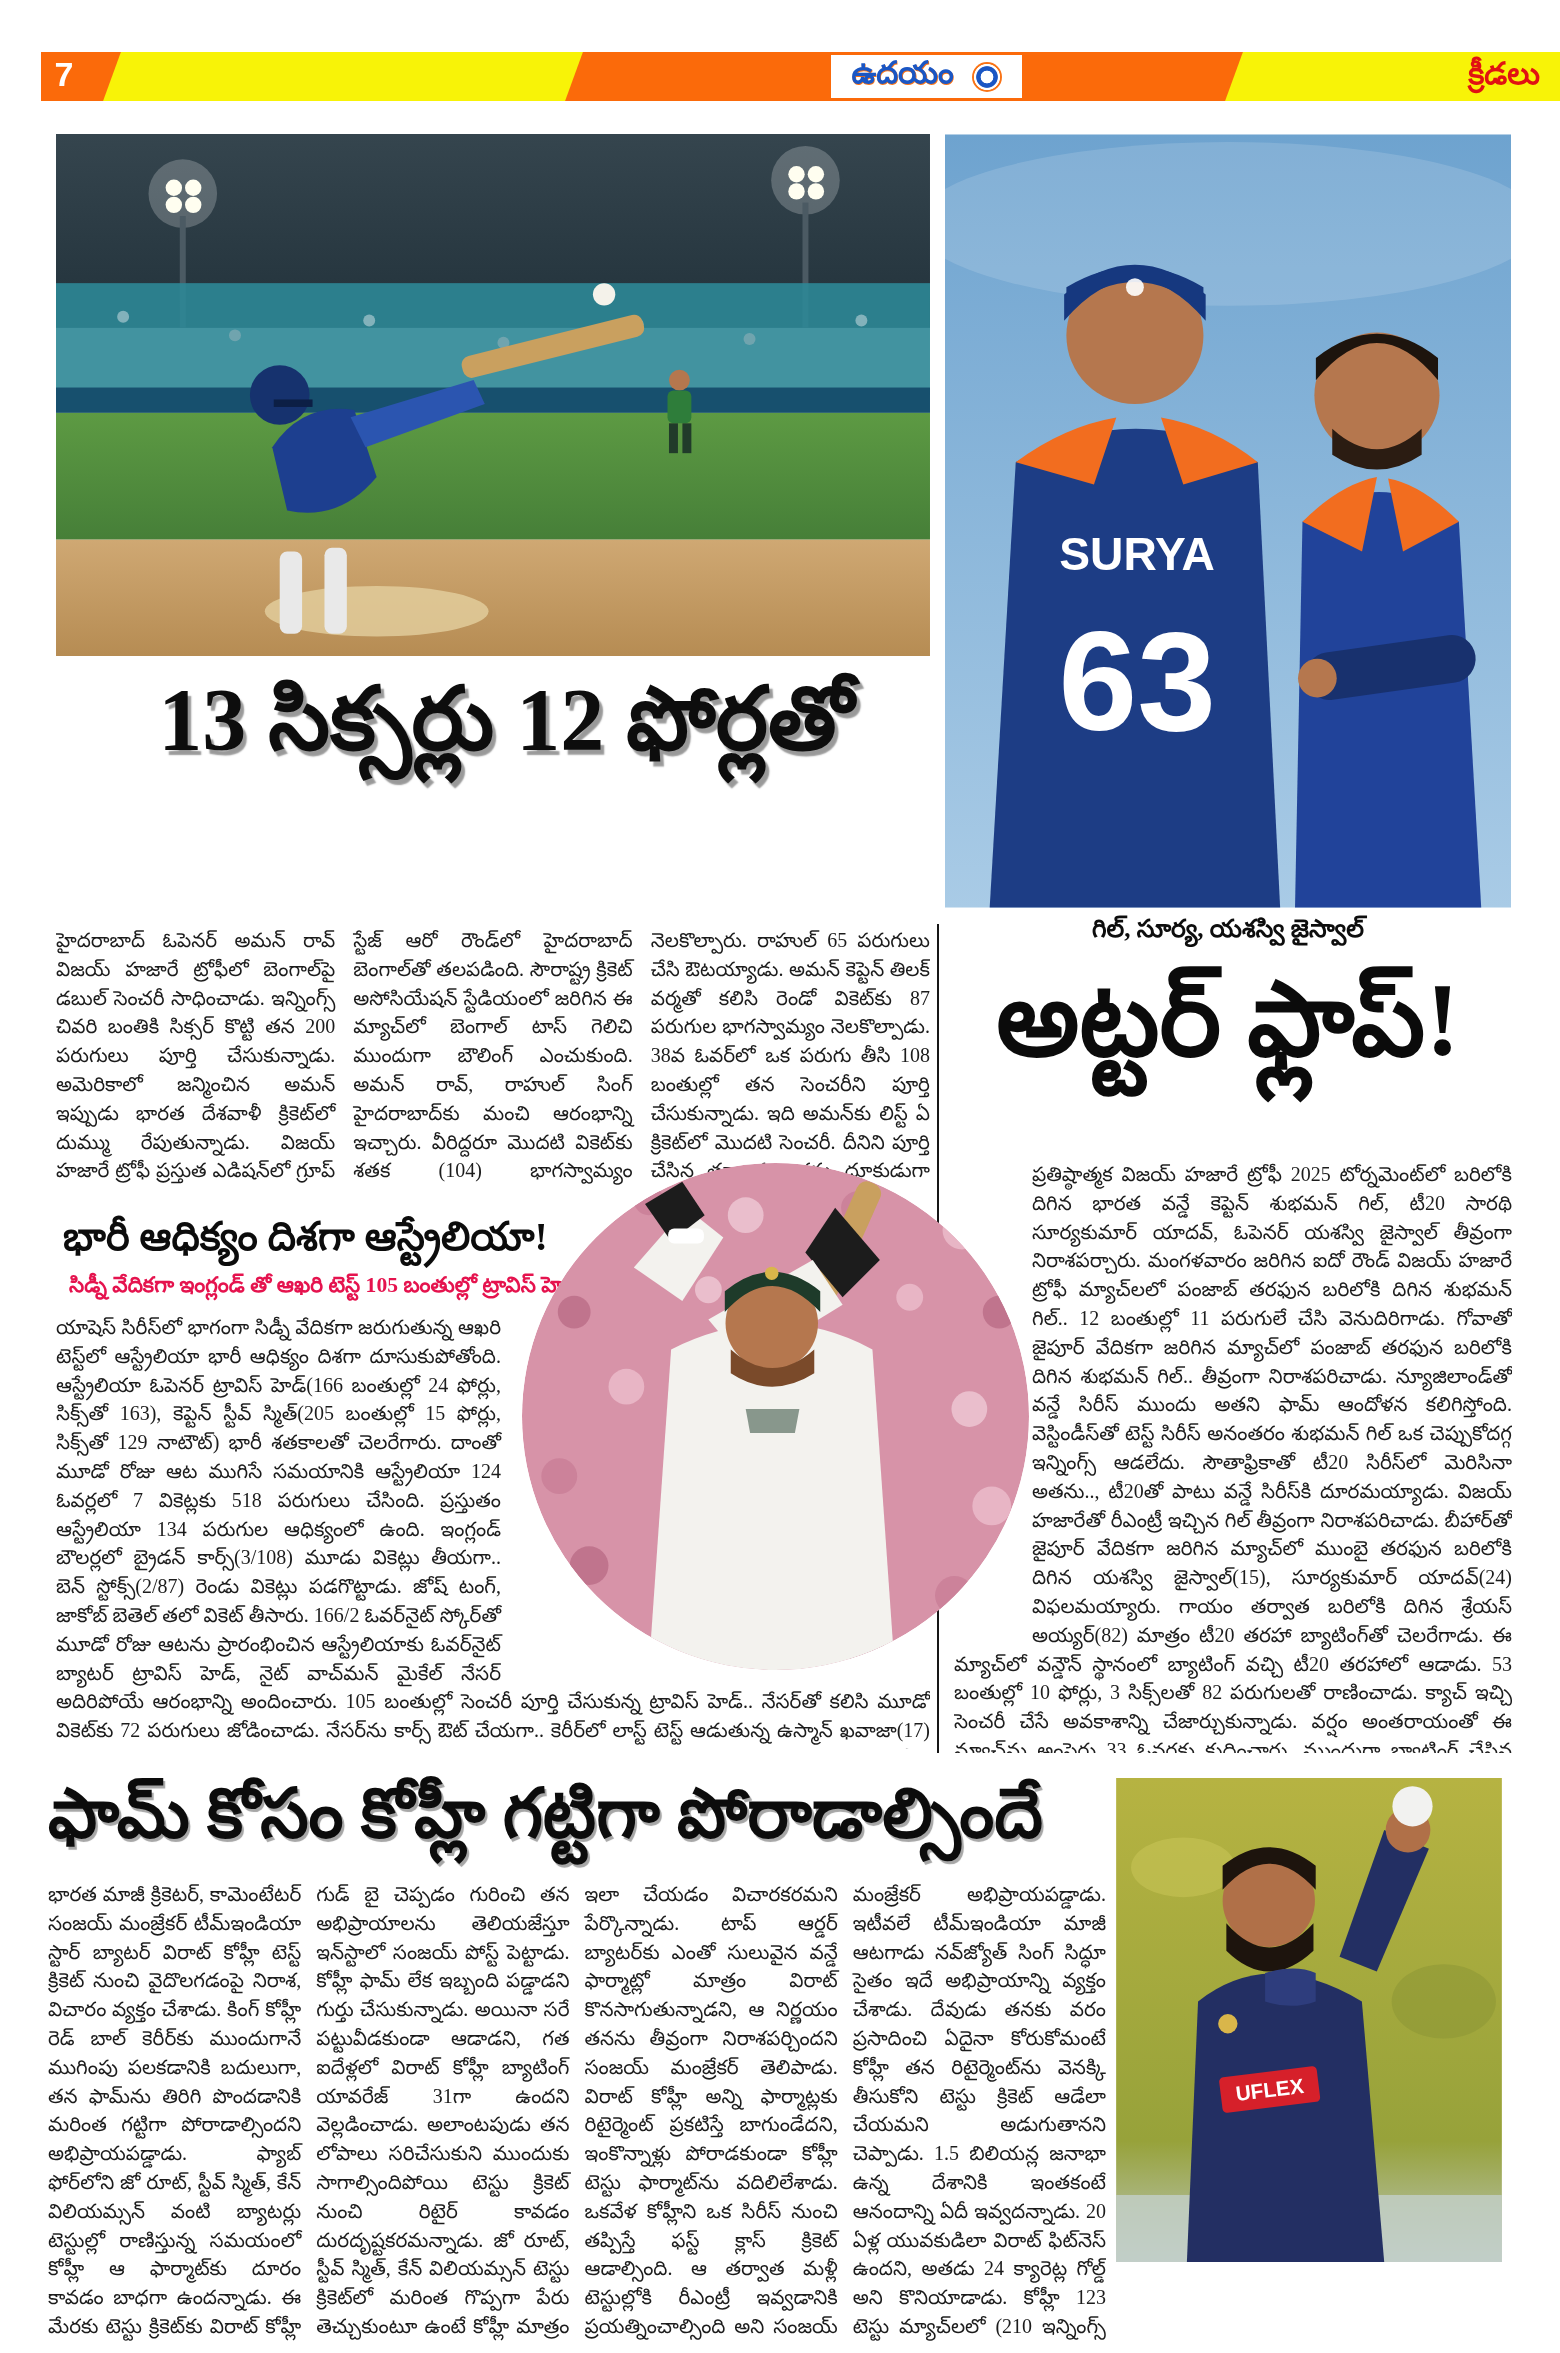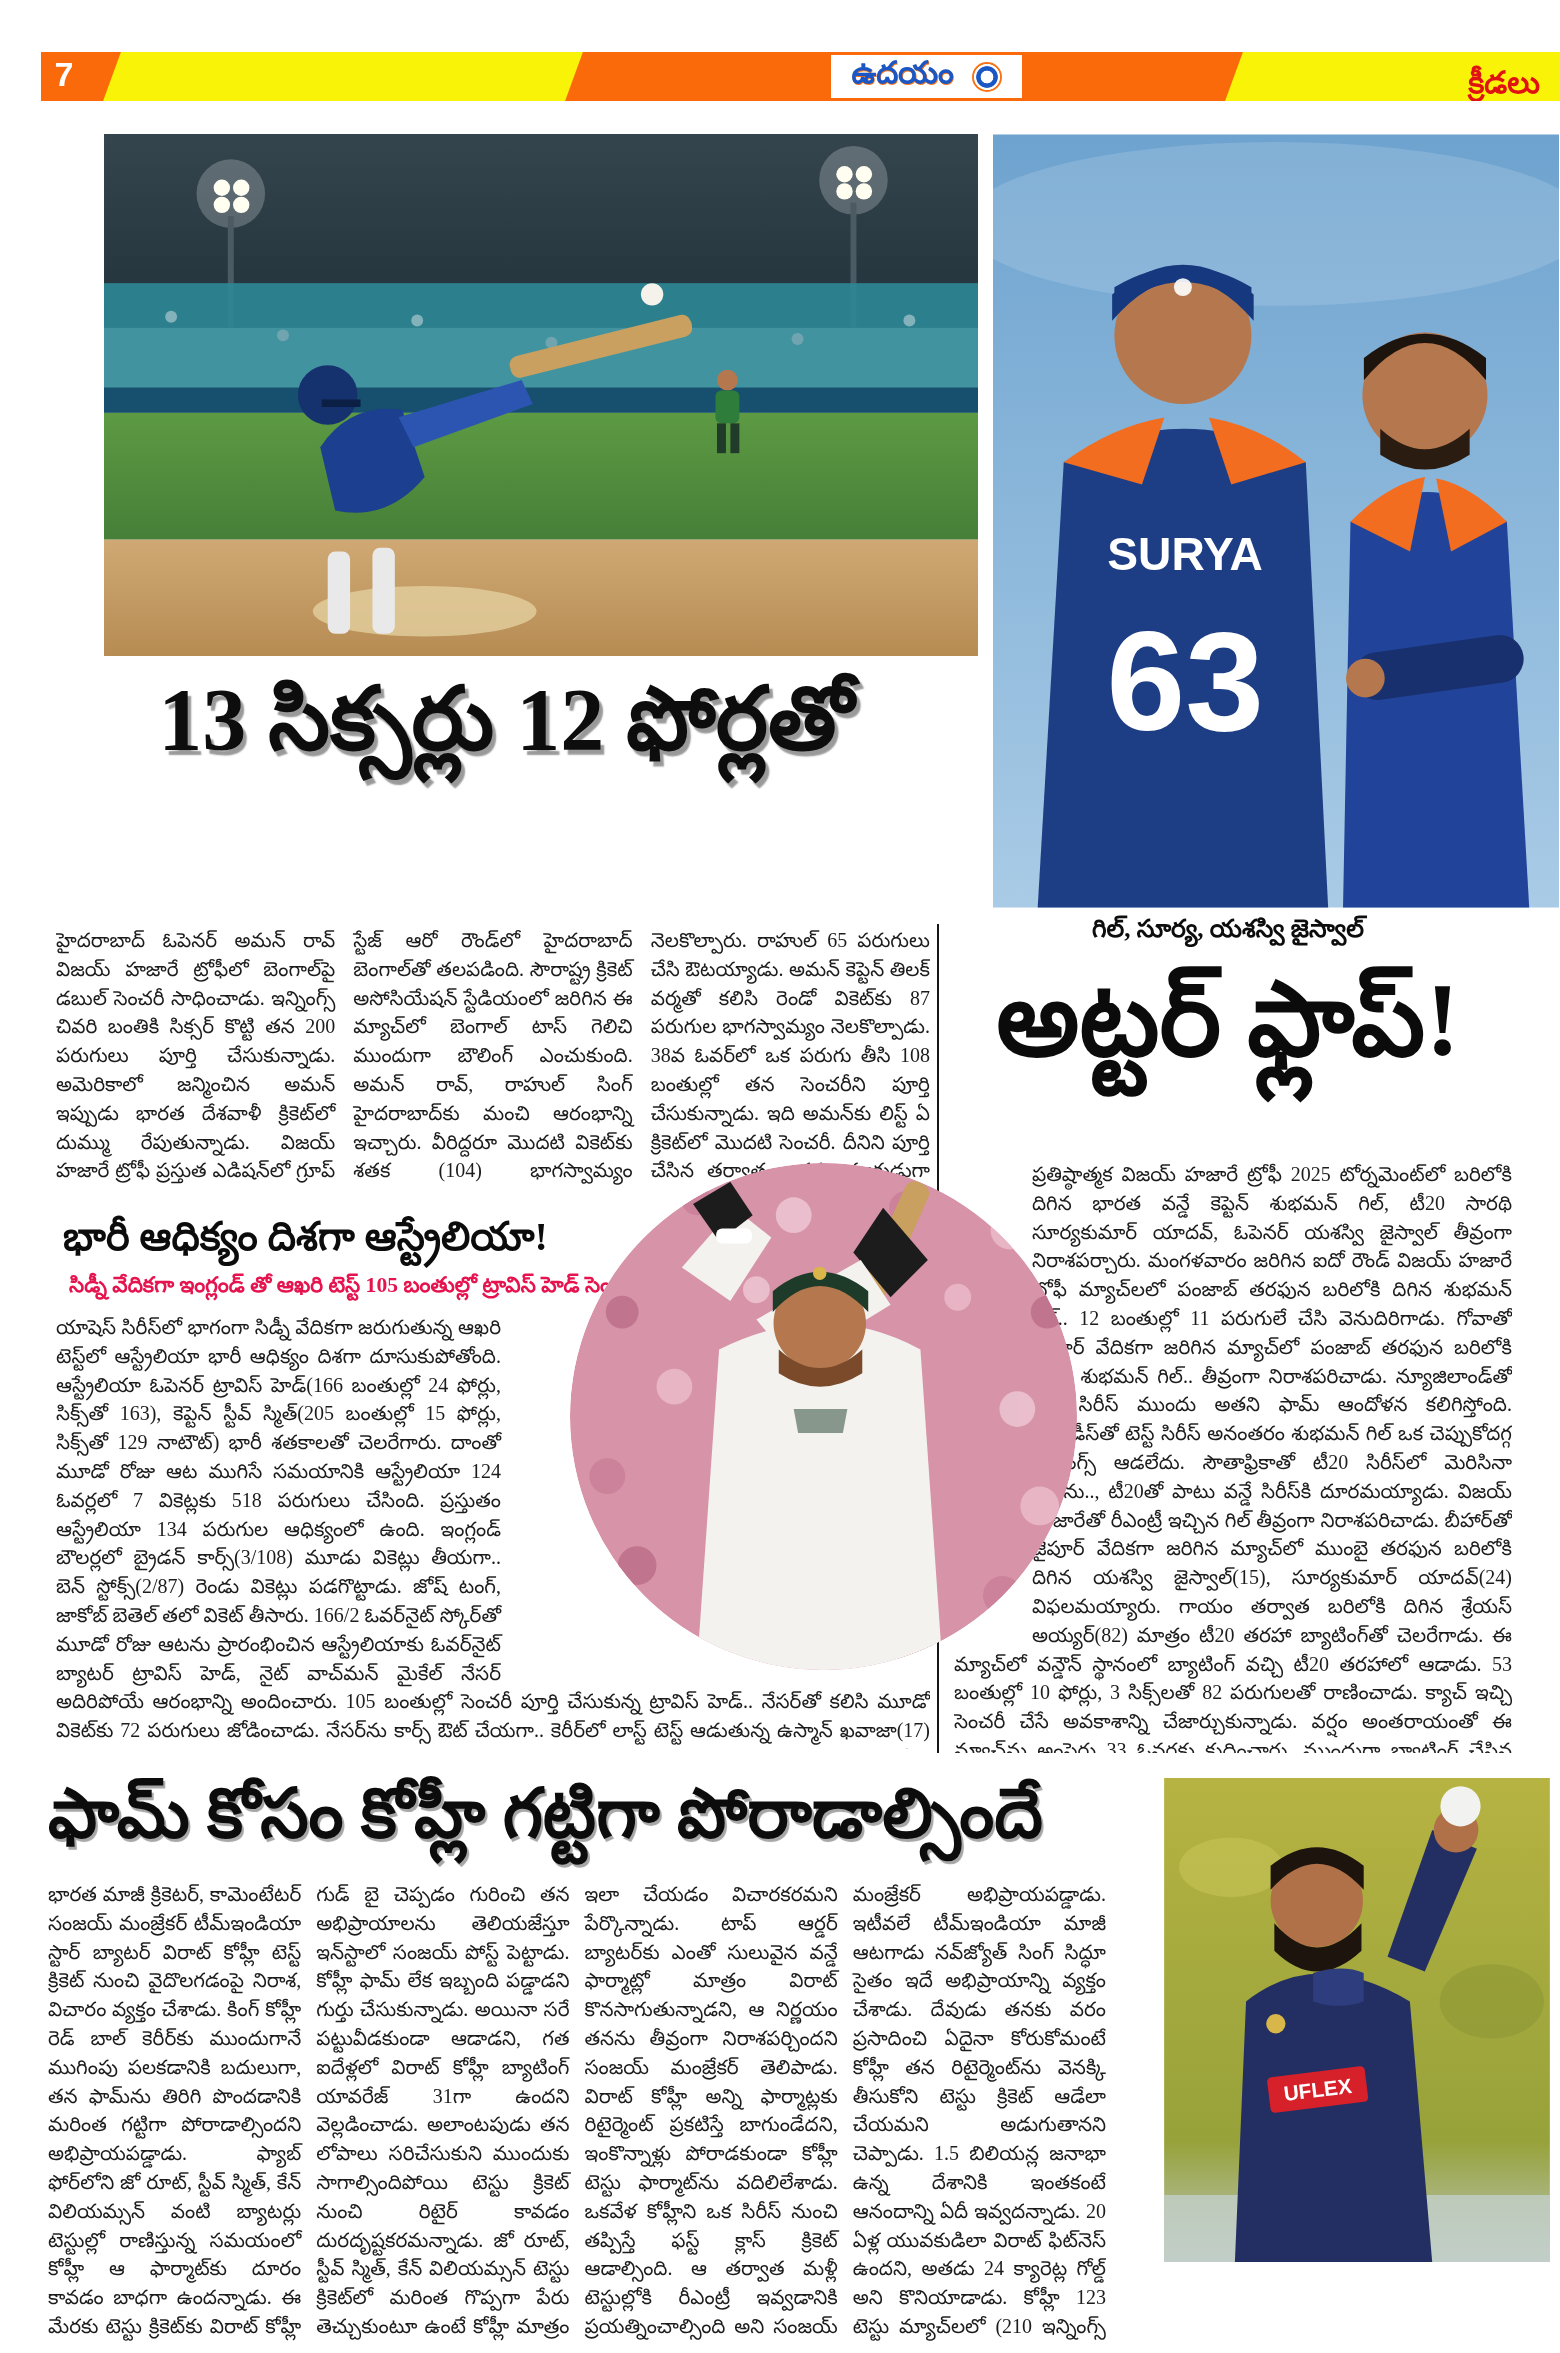--- a/index.html
+++ b/index.html
@@ -11,23 +11,23 @@
             font-family:"Liberation Sans",sans-serif;}
   .seg{position:absolute;top:0;height:49px;background:#f8f307;transform:skewX(-20deg);}
   .seg.date-seg{left:71px;width:462px;}
   .seg.sect-seg{left:1193px;width:417px;}
   .date-text{position:absolute;left:89px;top:6.7px;width:432px;text-align:center;font-weight:bold;
              font-size:30px;color:#111;}
   .logo-box{position:absolute;left:790px;top:3px;width:191px;height:43px;background:#ffffff;
             display:flex;align-items:center;justify-content:center;gap:18px;}
   .logo-text{font-weight:bold;font-size:31px;color:#1a56c4;text-shadow:0.7px 0.7px 0 #f97316;}
   .logo-swirl{width:30px;height:30px;border-radius:50%;background:radial-gradient(circle at 50% 50%,#ffffff 0 6px,#1a56c4 6.7px 10.4px,#ffffff 11.2px 12.7px,#f97316 13.4px 15px);}
-  .section-text{position:absolute;right:21px;top:13px;font-weight:bold;font-size:31px;color:#e11212;text-align:center;}
-  
-  .photo{position:absolute;overflow:hidden;margin-left:48px;}
+  .section-text{position:absolute;right:21px;top:4px;font-weight:bold;font-size:31px;color:#e11212;text-align:center;}
+  
+  .photo{position:absolute;overflow:hidden;}
   .photo svg{display:block;}
   .photo-left{left:56px;top:134px;width:874px;height:522px;}
   .photo-right{left:945px;top:134px;width:566px;height:774px;}
   .photo-circle{left:522px;top:1163px;width:507px;height:507px;border-radius:50%;z-index:5;}
   .photo-kohli{left:1116px;top:1778px;width:386px;height:484px;}
   
   .lead-headline{position:absolute;left:56px;top:669px;width:874px;text-align:center;
                  font-weight:bold;line-height:1.15;white-space:nowrap;margin-left:13px;}
   .lead-h1{font-size:88px;color:#0d0d0d;text-shadow:3.7px 4.5px 1.5px rgba(0,0,0,0.40);}
   .lead-h2{font-size:97px;color:#0d0d0d;text-shadow:3.7px 4.5px 1.5px rgba(0,0,0,0.40);}

